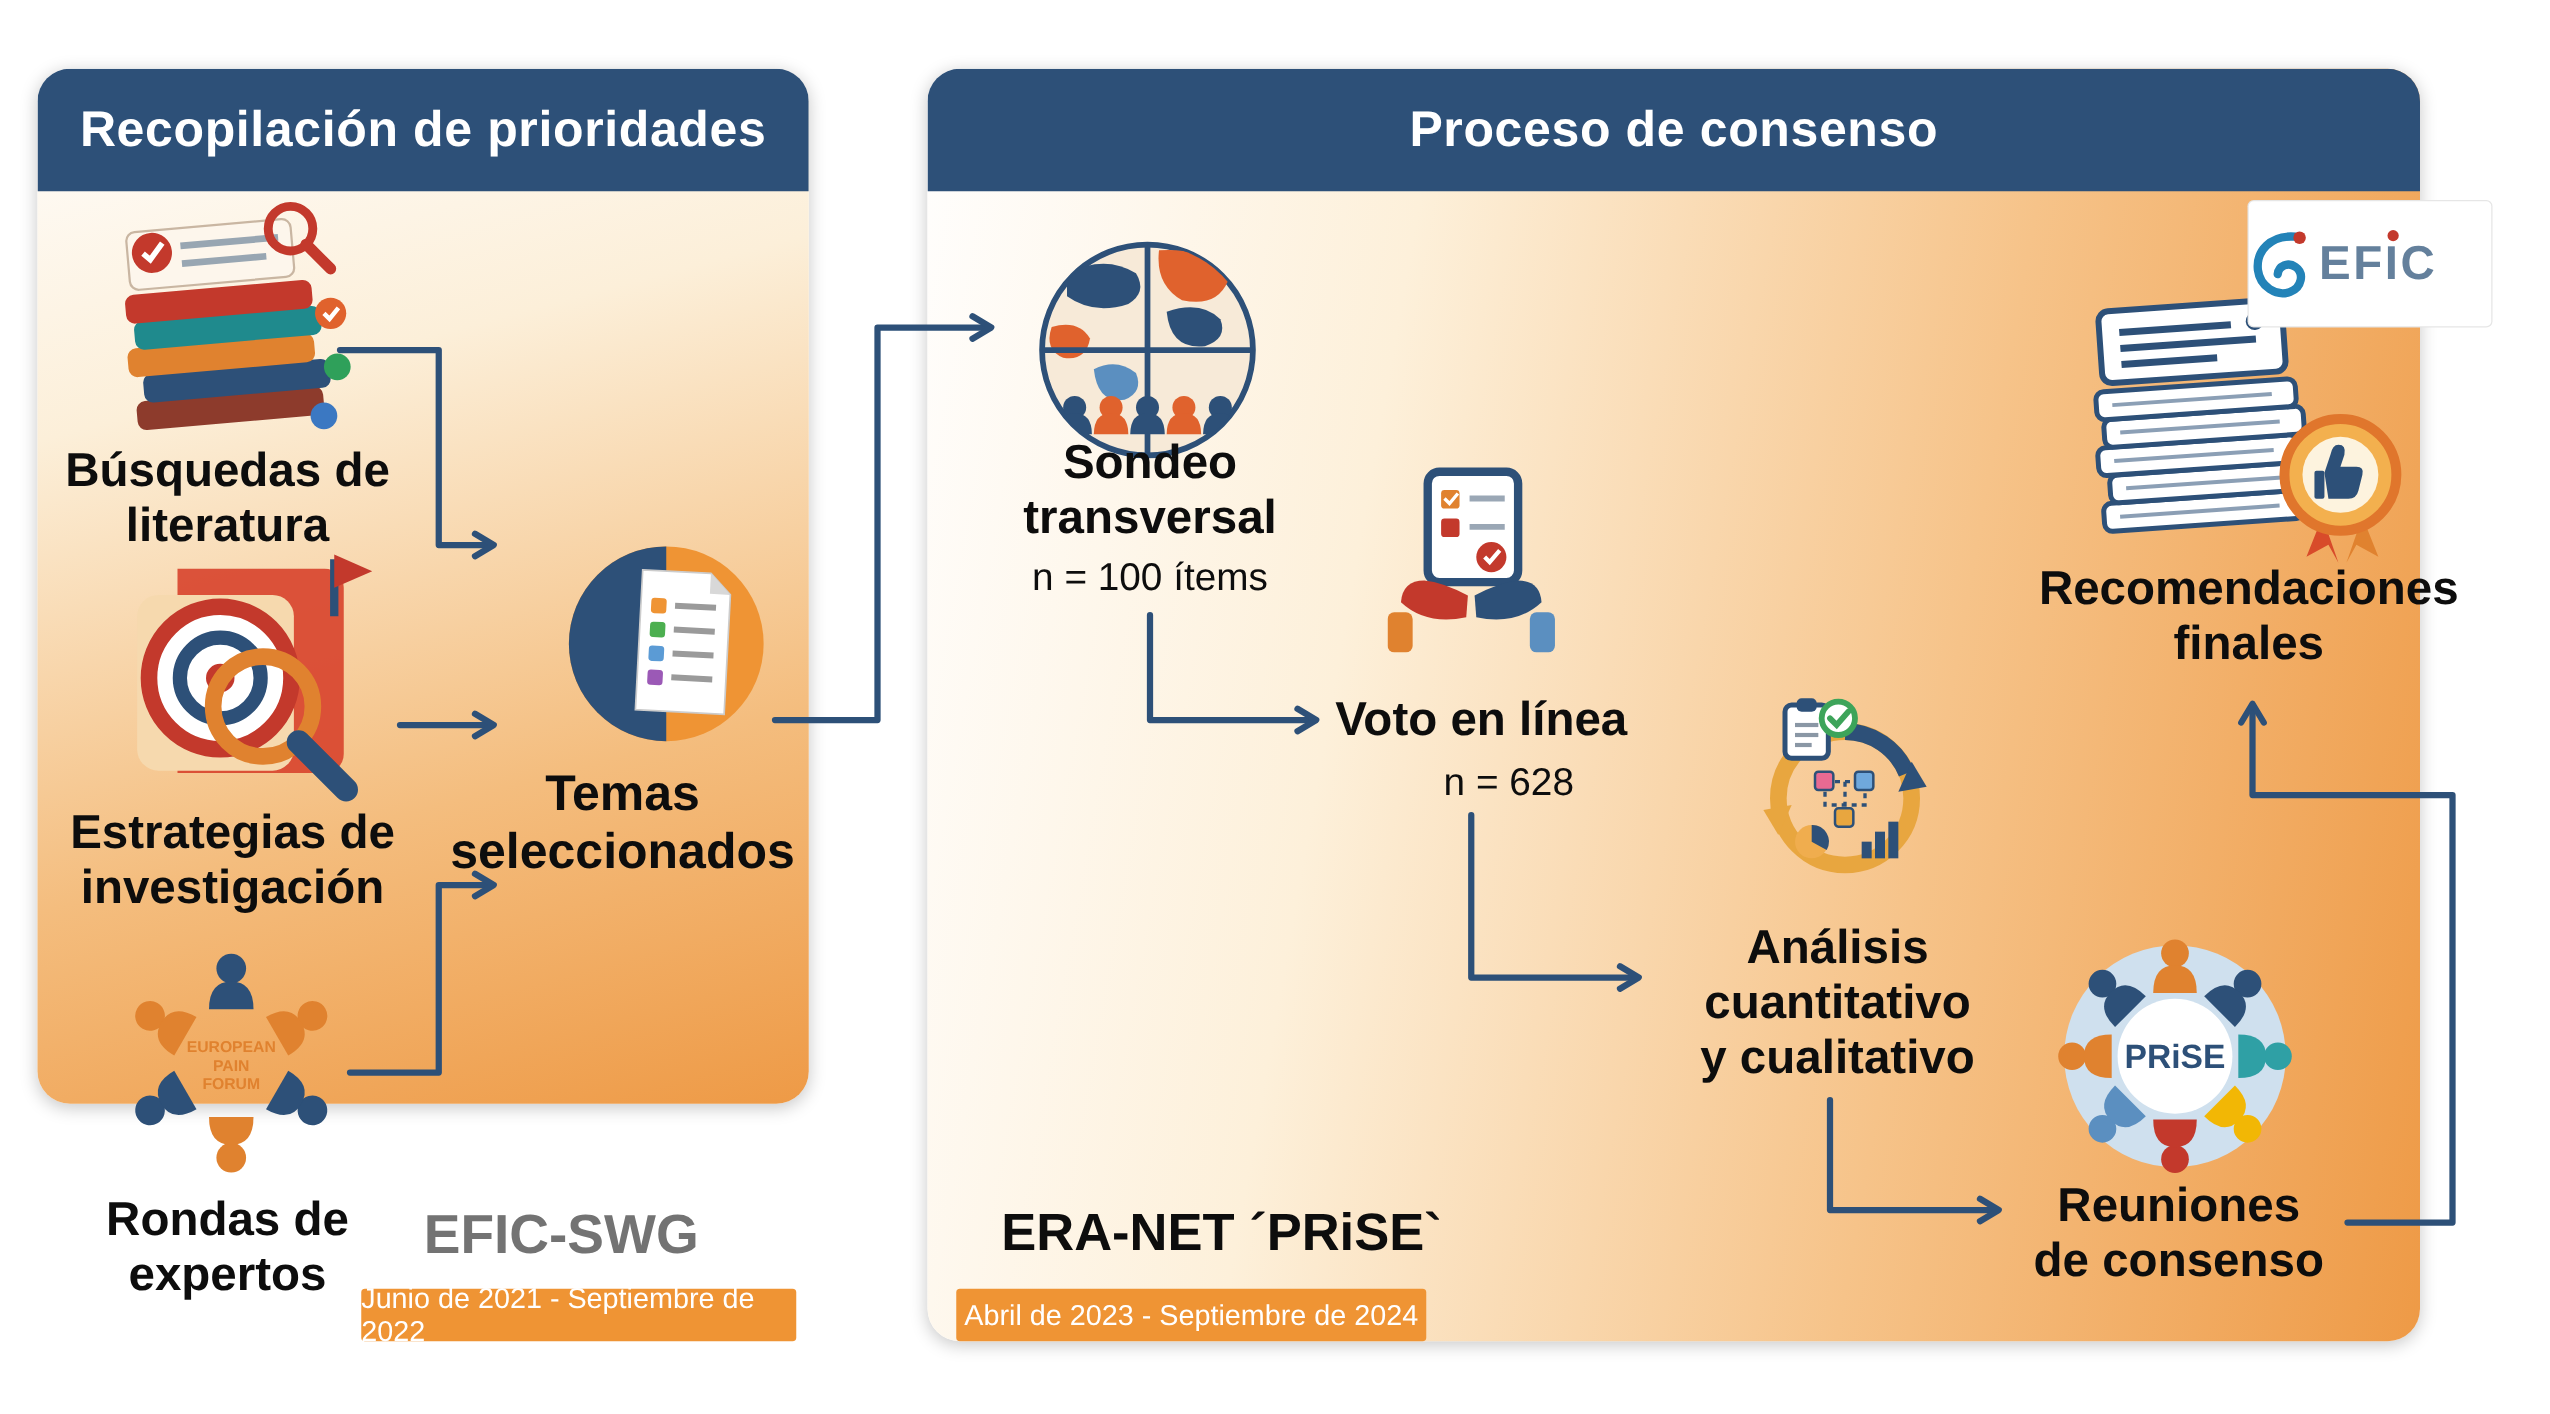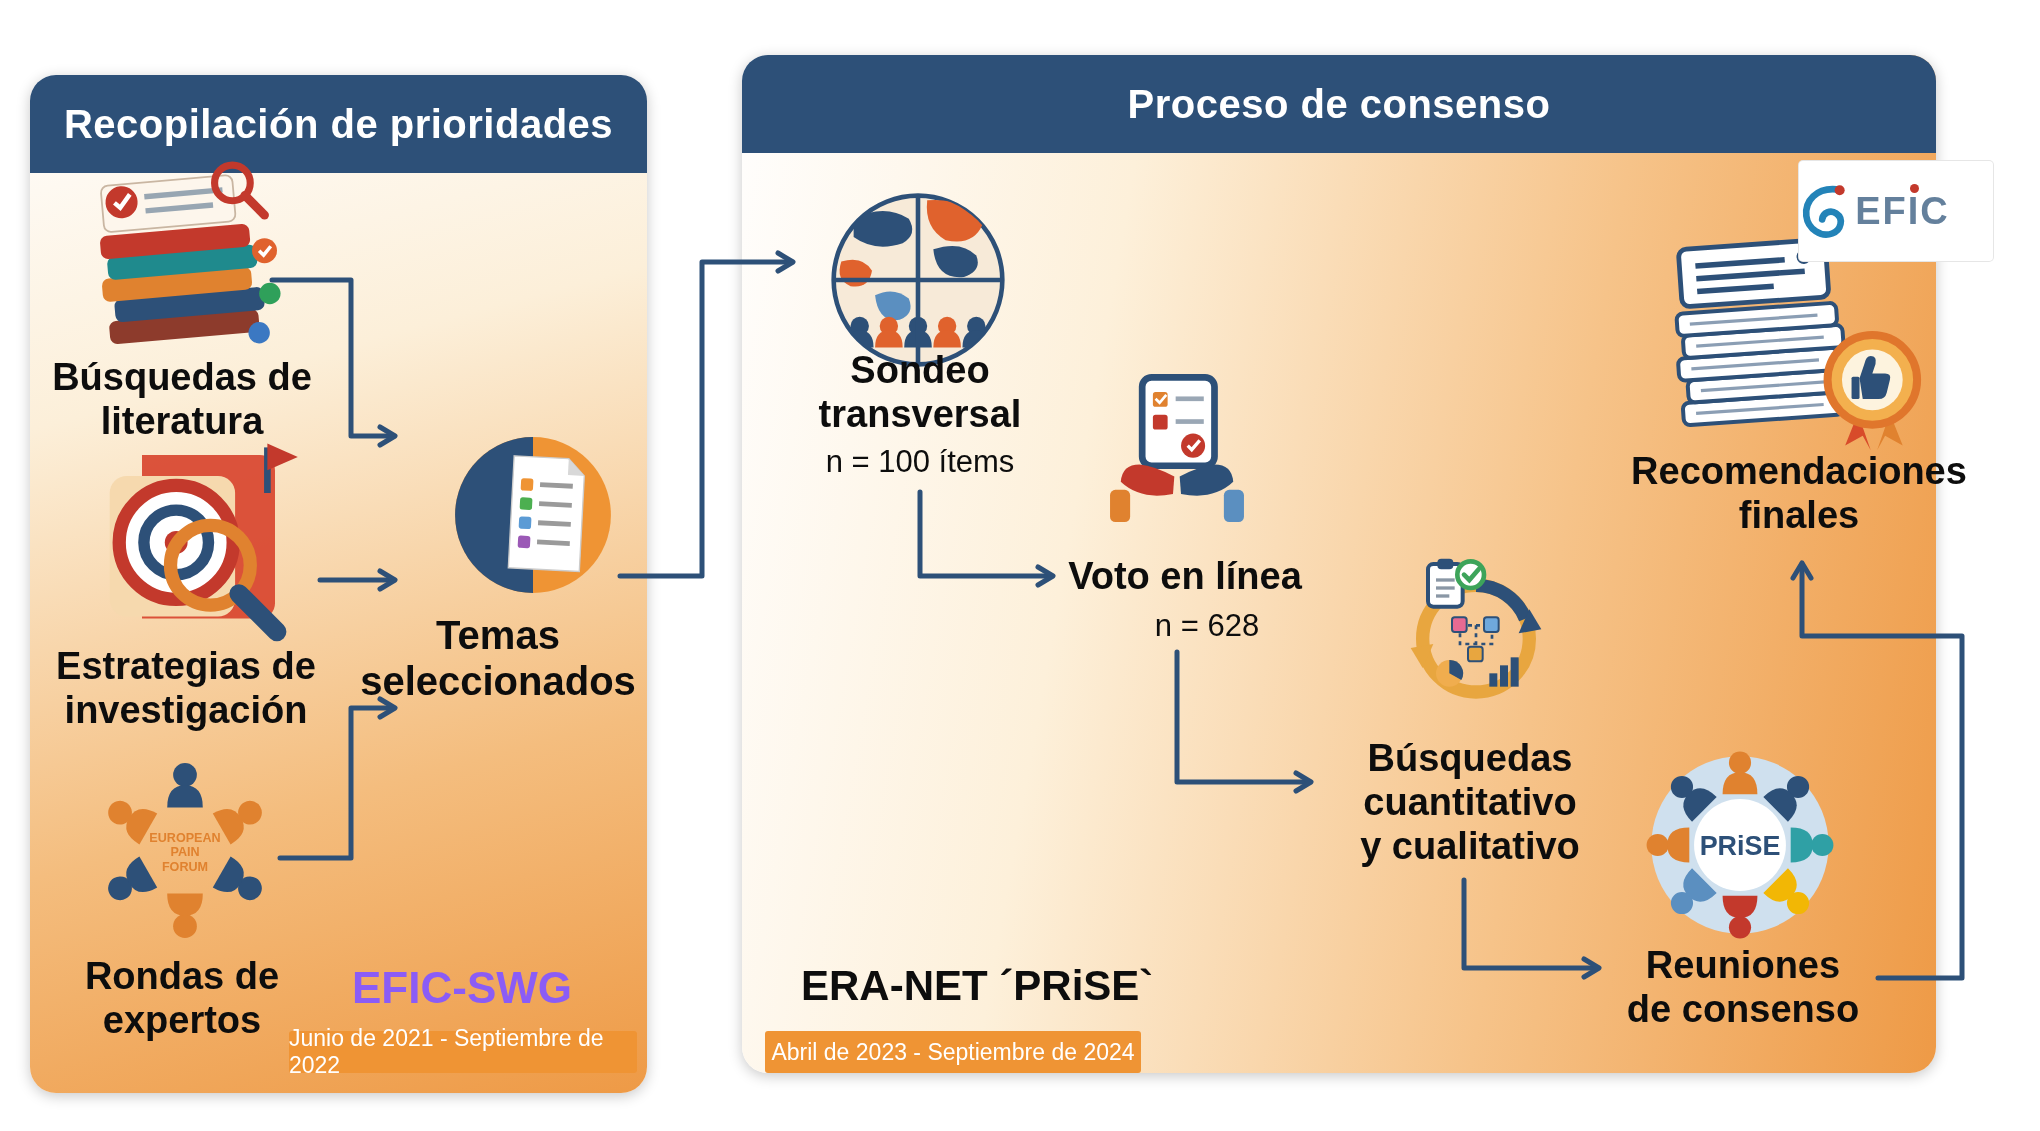--- a/index.html
+++ b/index.html
@@ -1,39 +1,39 @@
 <!DOCTYPE html>
 <html><head>
 <meta charset="utf-8">
 <style>
   html,body{margin:0;padding:0;}
   body{width:2040px;height:1131px;position:relative;background:#ffffff;
        font-family:"Liberation Sans",sans-serif;overflow:hidden;color:#0d0d0d;}
 
   .panel{position:absolute;border-radius:26px;overflow:hidden;
          box-shadow:0 3px 14px rgba(0,0,0,.22);z-index:1;}
-  .panel-left{left:30px;top:55px;width:617px;height:1018px;
-      background:linear-gradient(165deg,#fffefd 0%,#fcefd9 30%,#f4bd7e 68%,#ee9a46 100%);margin-top:20px;}
+  .panel-left{left:30px;top:55px;width:617px;height:828px;
+      background:linear-gradient(165deg,#fffefd 0%,#fcefd9 30%,#f4bd7e 68%,#ee9a46 100%);}
   .panel-right{left:742px;top:55px;width:1194px;height:1018px;
       background:linear-gradient(100deg,#fffefd 0%,#fdf0da 30%,#f6c389 66%,#ee9a46 100%);}
 
   .panel-header{position:absolute;top:0;left:0;width:100%;height:98px;background:#2d5078;
       display:flex;align-items:center;justify-content:center;}
   .panel-header .ht{color:#ffffff;font-size:40px;font-weight:bold;letter-spacing:.5px;}
 
   .icon{position:absolute;z-index:2;}
   .icon svg{display:block;width:100%;height:100%;}
 
   .lbl{position:absolute;transform:translateX(-50%);text-align:center;font-weight:bold;
        font-size:38px;line-height:1.16;white-space:pre-line;z-index:3;}
   .sub{position:absolute;transform:translateX(-50%);text-align:center;font-weight:400;
        font-size:31px;z-index:3;}
 
   .org{position:absolute;font-weight:bold;z-index:3;}
-  #efic-swg{left:449px;top:963px;transform:translateX(-50%);color:#8b5cf6;font-size:44px;margin-left:13px;}
+  #efic-swg{left:449px;top:963px;transform:translateX(-50%);color:#737373;font-size:44px;}
   #era-net{left:801px;top:962px;color:#0d0d0d;font-size:42px;}
 
   .badge{position:absolute;background:#ef9434;color:#ffffff;font-size:23px;
          display:flex;align-items:center;justify-content:center;border-radius:3px;z-index:4;}
   #badge-left{left:289px;top:1031px;width:348px;height:42px;}
   #badge-right{left:765px;top:1031px;width:376px;height:42px;}
 
   .arrows{position:absolute;left:0;top:0;z-index:5;pointer-events:none;}
 
   .efic-box{position:absolute;left:1799px;top:161px;width:194px;height:100px;background:#fff;
@@ -234,21 +234,21 @@
     <rect x="54" y="68" width="11" height="11" rx="2" fill="#e8a63f" stroke="#2d5078" stroke-width="1.5"></rect>
     <circle cx="40" cy="88" r="10" fill="#f0ad4e"></circle>
     <path d="M40,88 L40,78 A10,10 0 0 1 49,93 z" fill="#2d5078"></path>
     <g fill="#2d5078">
       <rect x="70" y="88" width="6" height="10"></rect>
       <rect x="78" y="82" width="6" height="16"></rect>
       <rect x="86" y="76" width="6" height="22"></rect>
     </g>
   </svg>
 </div>
-<div class="lbl" style="left:1470px;top:736px;">Búsquedas
+<div class="lbl" style="left:1470px;top:736px;">Análisis
 cuantitativo
 y cualitativo</div>
 
 <div class="icon" style="left:1645px;top:750px;width:190px;height:190px;">
   <svg viewBox="0 0 120 120">
     <circle cx="60" cy="60" r="56" fill="#cfe0ee"></circle>
     <g transform="translate(60,16)">
         <circle cy="-8" r="7" fill="#e0822f"></circle>
         <path d="M-11,12 q0,-14 11,-14 q11,0 11,14 z" fill="#e0822f"></path>
       </g>

